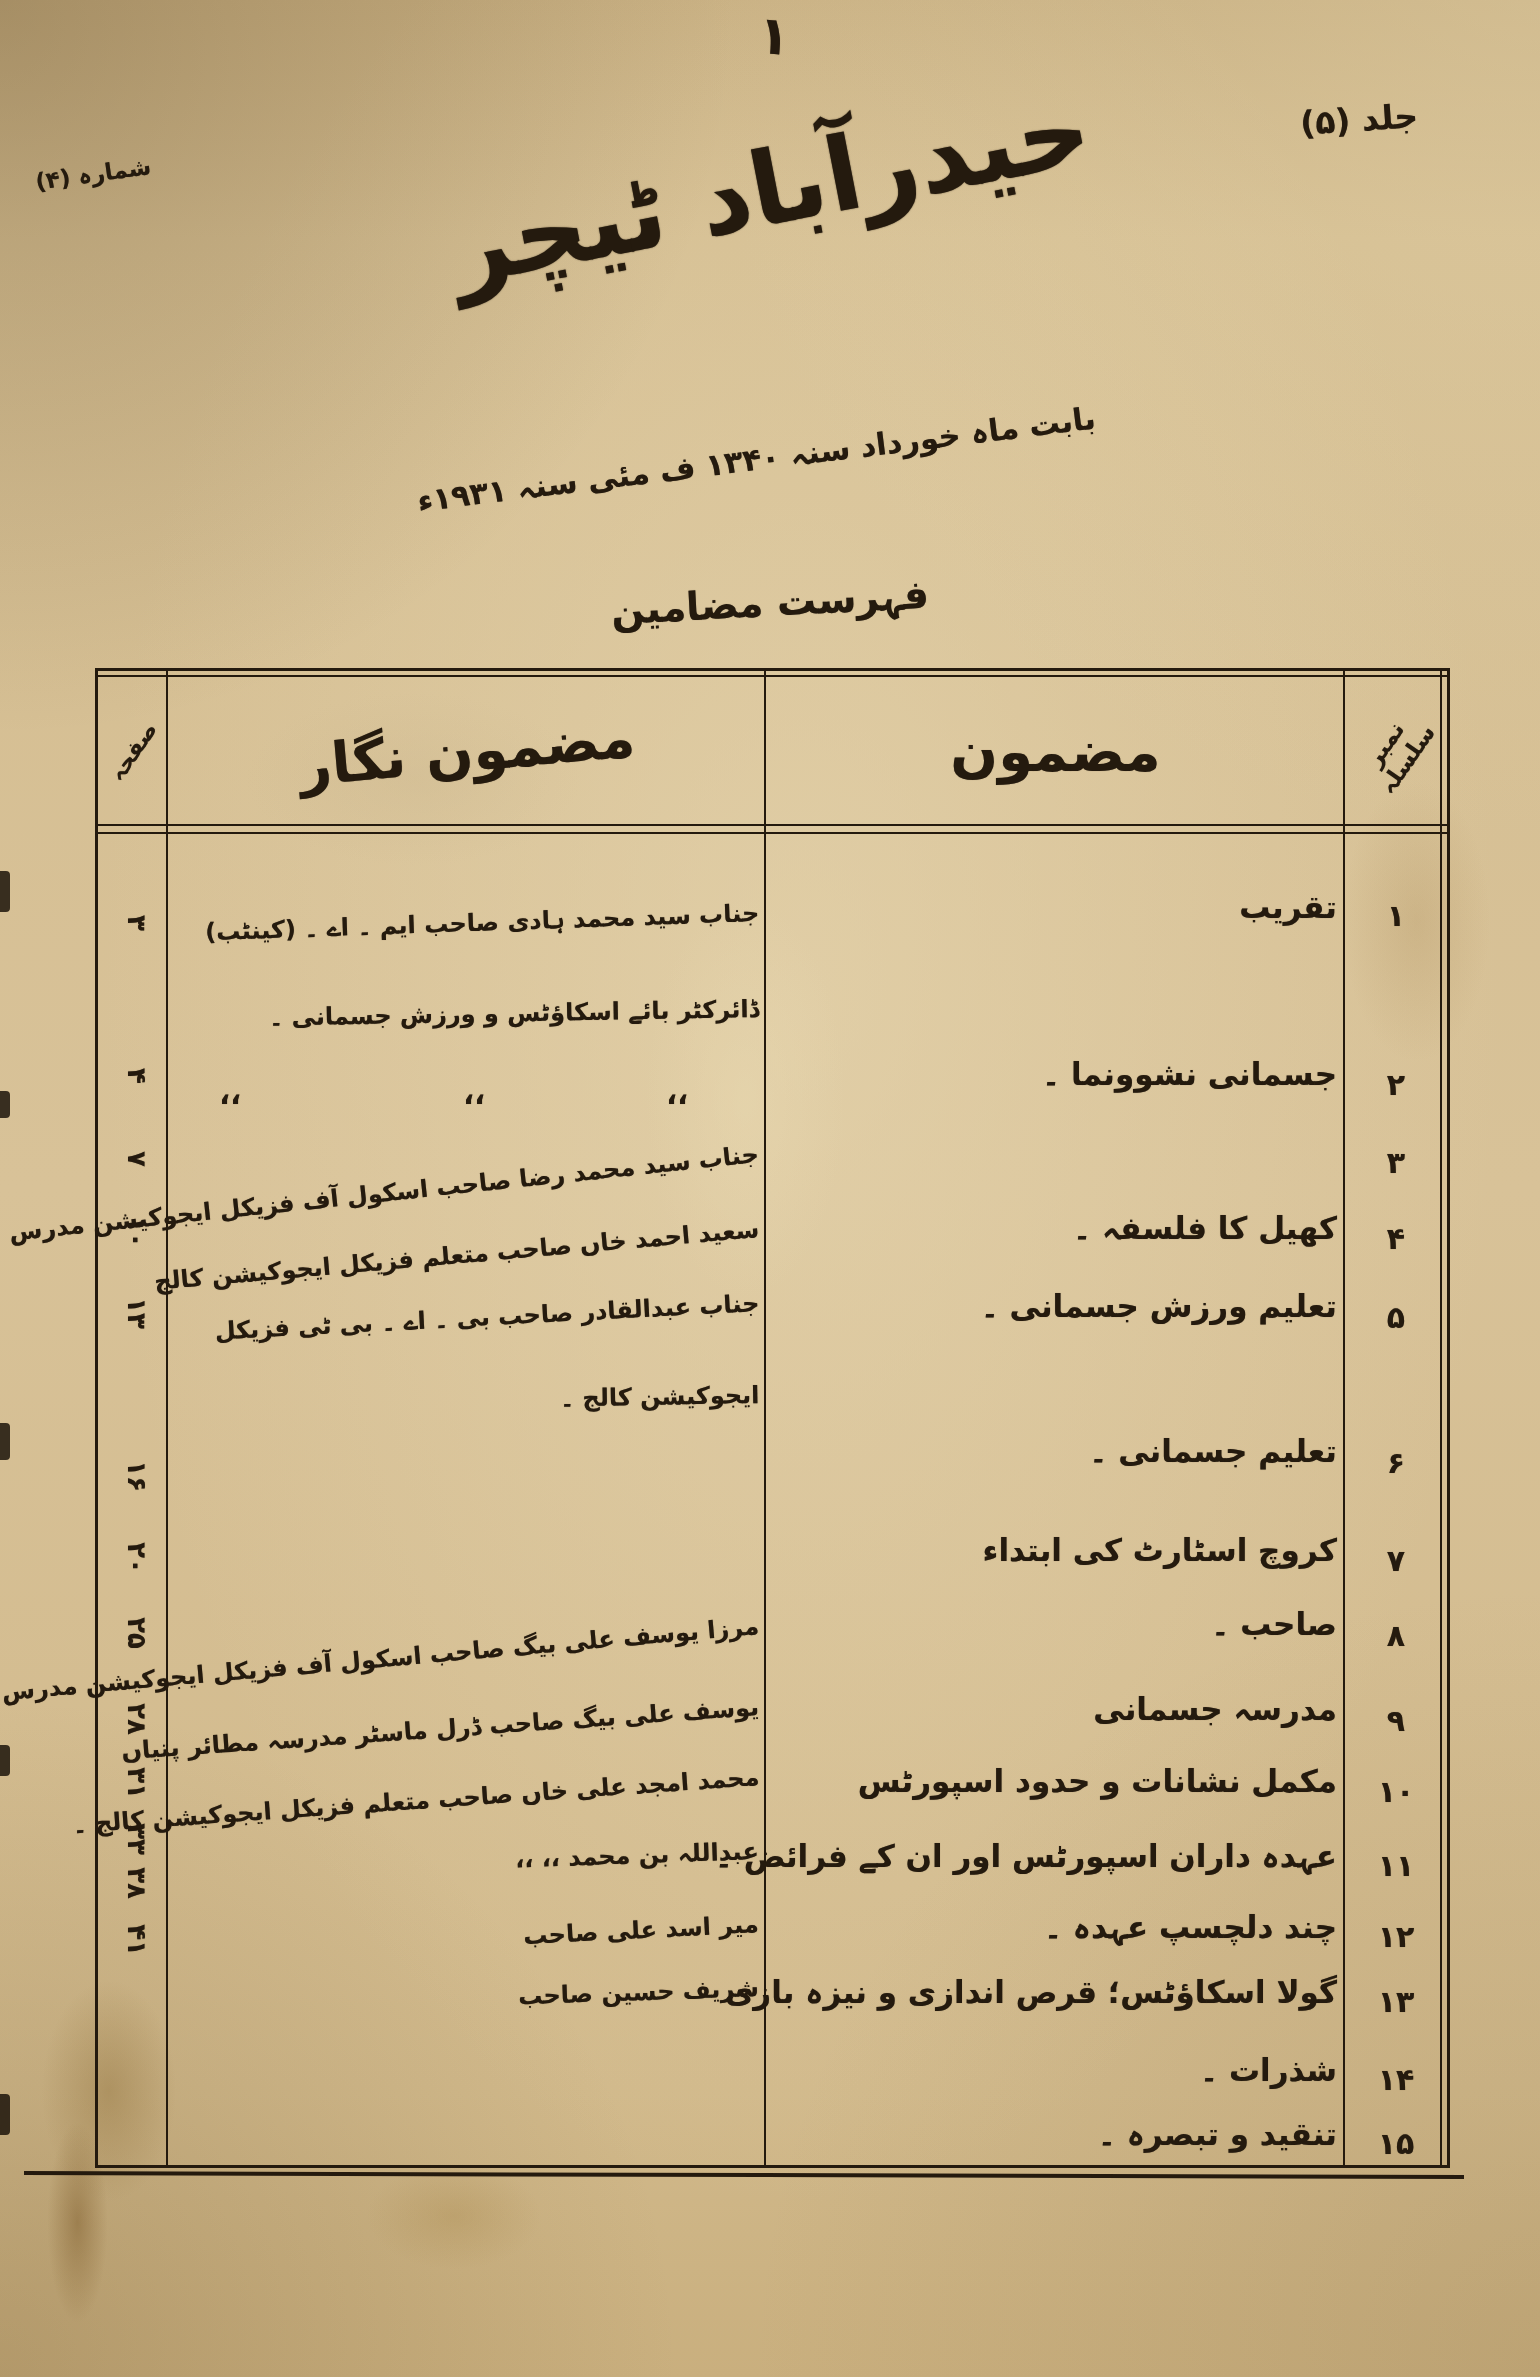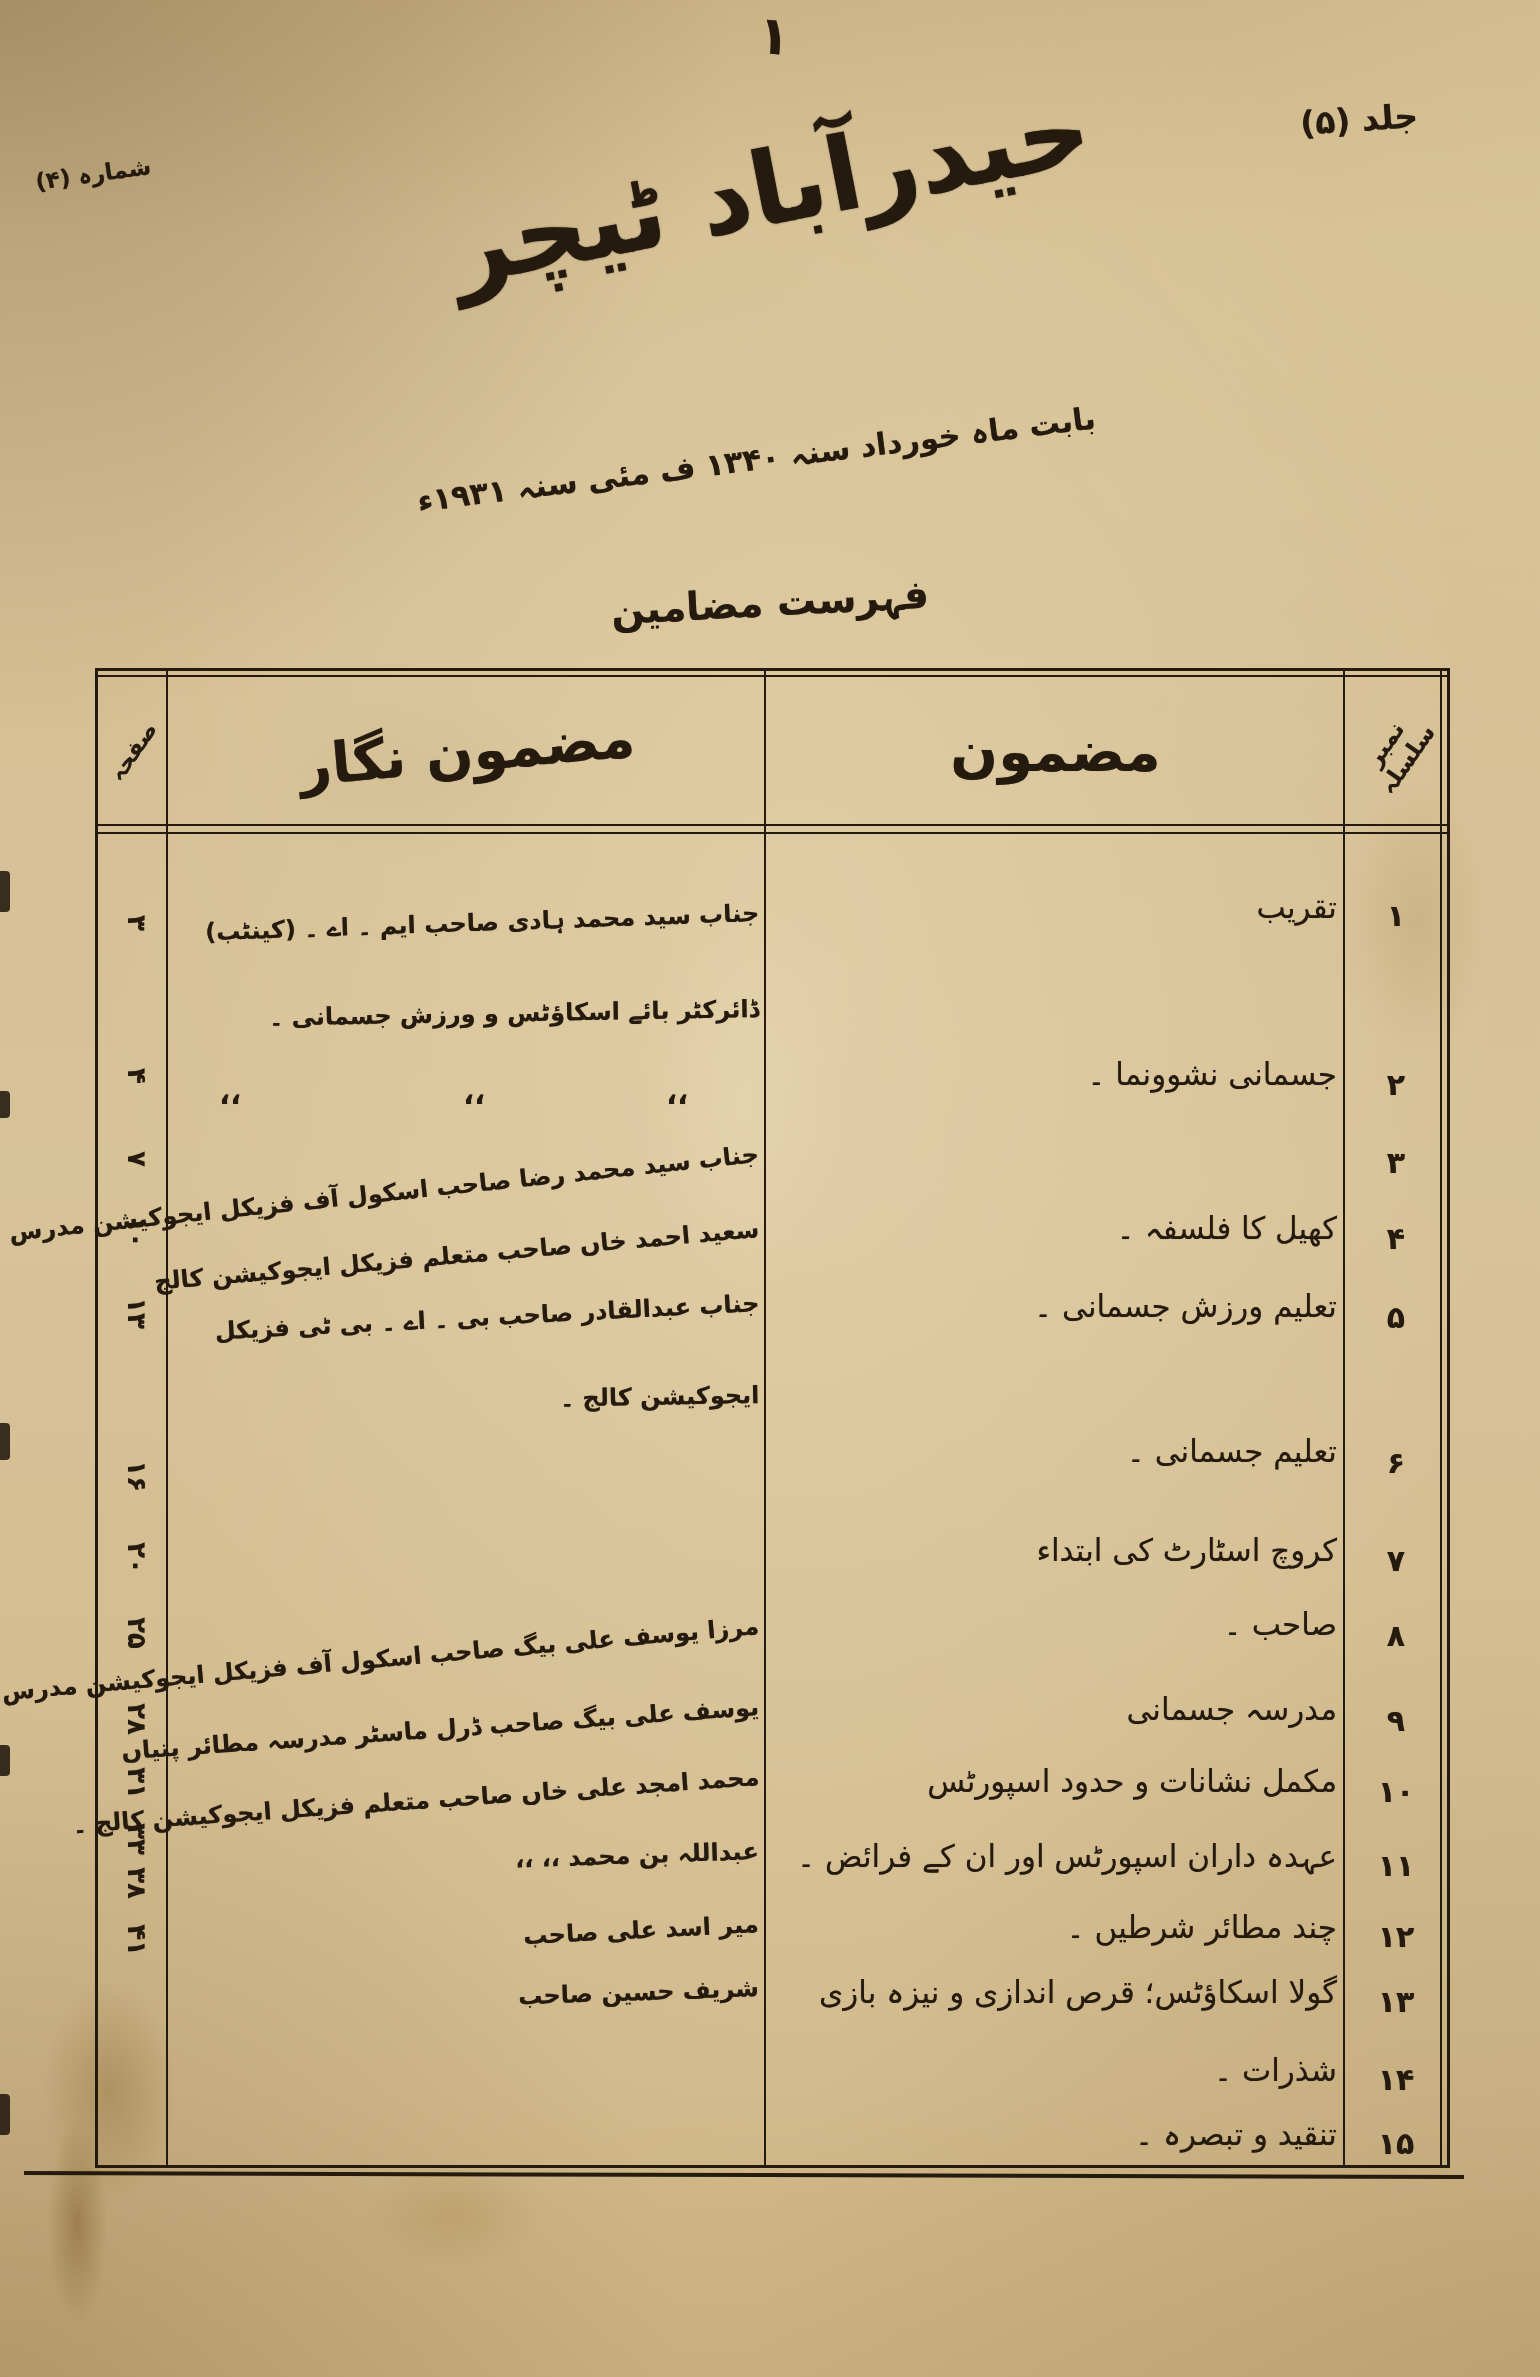--- a/index.html
+++ b/index.html
@@ -41,21 +41,21 @@
   .toc .iline-right{top:0;bottom:0;right:4.7px;width:2px;background:#241a0e;}
   .toc .vline{top:0;bottom:0;width:2px;background:#241a0e;}
   .v1{right:102px;} .v2{right:681px;} .v3{right:1279px;}
   .hsep{left:0;right:0;top:153px;height:6.1px;border-top:2.7px solid #241a0e;border-bottom:2px solid #241a0e;}
   .hdr{display:flex;align-items:center;justify-content:center;font-weight:bold;top:8.1px;height:145px;text-align:center;}
   .hdr-serial{right:0;width:102px;font-size:23px;line-height:1.15;transform:rotate(-55deg);}
   .hdr-title{right:102px;width:579px;font-size:56px;}
   .hdr-author{right:681px;width:598px;font-size:56px;transform:rotate(-5deg);}
   .hdr-page{right:1279px;width:70px;font-size:22px;transform:rotate(-55deg);}
   .c-serial{position:absolute;right:19px;width:64px;text-align:center;font-size:30px;font-weight:bold;}
-  .c-title{position:absolute;right:110px;font-size:31px;font-weight:normal;white-space:nowrap;}
+  .c-title{position:absolute;right:110px;font-size:31px;font-weight:bold;white-space:nowrap;}
   .c-page{position:absolute;right:1275px;width:71px;text-align:center;font-size:26px;font-weight:bold;transform:rotate(90deg);}
   .c-author{position:absolute;right:688px;font-size:24px;font-weight:bold;white-space:nowrap;transform-origin:right center;}
   .c-ditto{position:absolute;font-size:28.5px;font-weight:bold;}
   .r1{transform:rotate(-1deg);} .r2{transform:rotate(-2deg);} .r3{transform:rotate(-3deg);}
   .r4{transform:rotate(-4deg);} .r5{transform:rotate(-5deg);} .r6{transform:rotate(-6deg);}
   .bottom-rule{left:24px;top:2173px;width:1440px;height:4.1px;background:#241a0e;transform:rotate(.15deg);}
 </style>
 </head>
 <body>
 
@@ -112,21 +112,21 @@
     <div class="c-title" style="top:218px">تقریب</div>
     <div class="c-title" style="top:385px">جسمانی نشوونما ۔</div>
     <div class="c-title" style="top:539px">کھیل کا فلسفہ ۔</div>
     <div class="c-title" style="top:617px">تعلیم ورزش جسمانی ۔</div>
     <div class="c-title" style="top:762px">تعلیم جسمانی ۔</div>
     <div class="c-title" style="top:861px">کروچ اسٹارٹ کی ابتداء</div>
     <div class="c-title" style="top:935px">صاحب ۔</div>
     <div class="c-title" style="top:1020px">مدرسہ جسمانی</div>
     <div class="c-title" style="top:1092px">مکمل نشانات و حدود اسپورٹس</div>
     <div class="c-title" style="top:1167px">عہدہ داران اسپورٹس اور ان کے فرائض ۔</div>
-    <div class="c-title" style="top:1238px">چند مطائر شرطیں ۔</div>
+    <div class="c-title" style="top:1238px">چند دلچسپ عہدہ ۔</div>
     <div class="c-title" style="top:1303px">گولا اسکاؤٹس؛ قرص اندازی و نیزہ بازی</div>
     <div class="c-title" style="top:1381px">شذرات ۔</div>
     <div class="c-title" style="top:1445px">تنقید و تبصرہ ۔</div>
 
     <div class="c-page" style="top:237px">۳</div>
     <div class="c-page" style="top:390px">۴</div>
     <div class="c-page" style="top:473px">۷</div>
     <div class="c-page" style="top:546px">۱۰</div>
     <div class="c-page" style="top:627px">۱۳</div>
     <div class="c-page" style="top:790px">۱۶</div>

